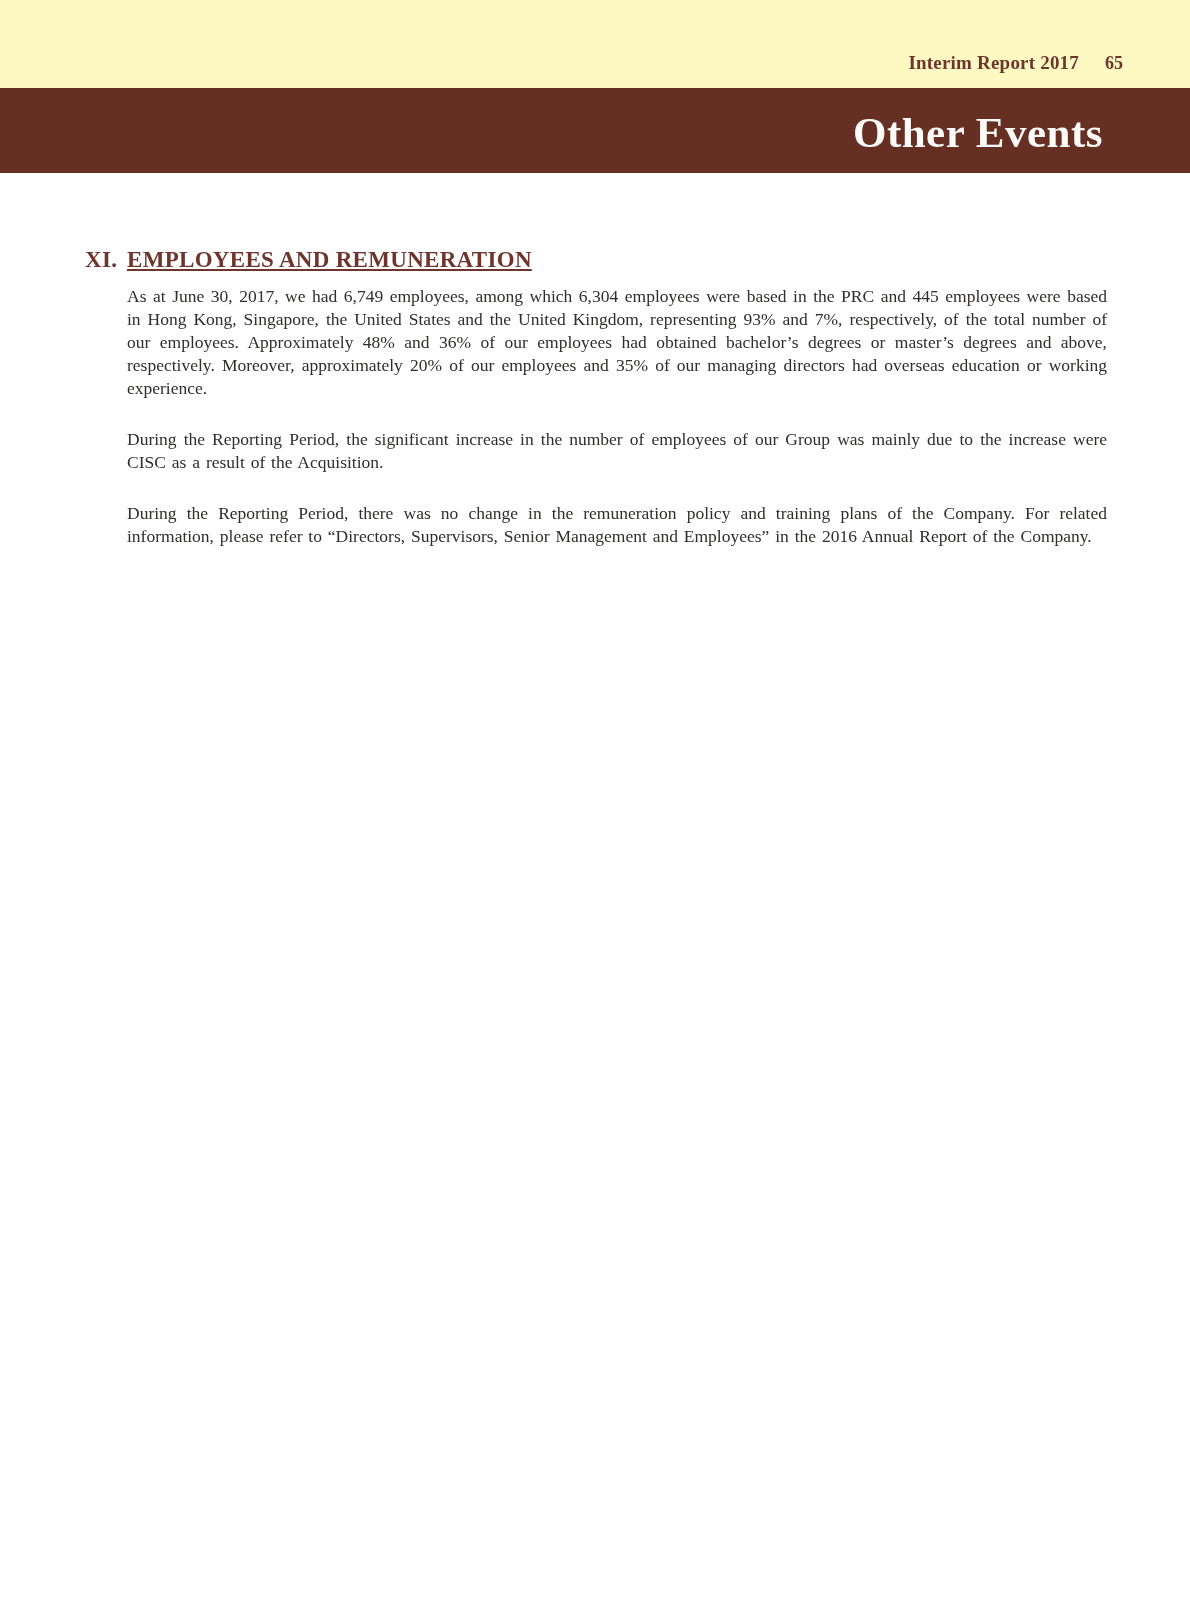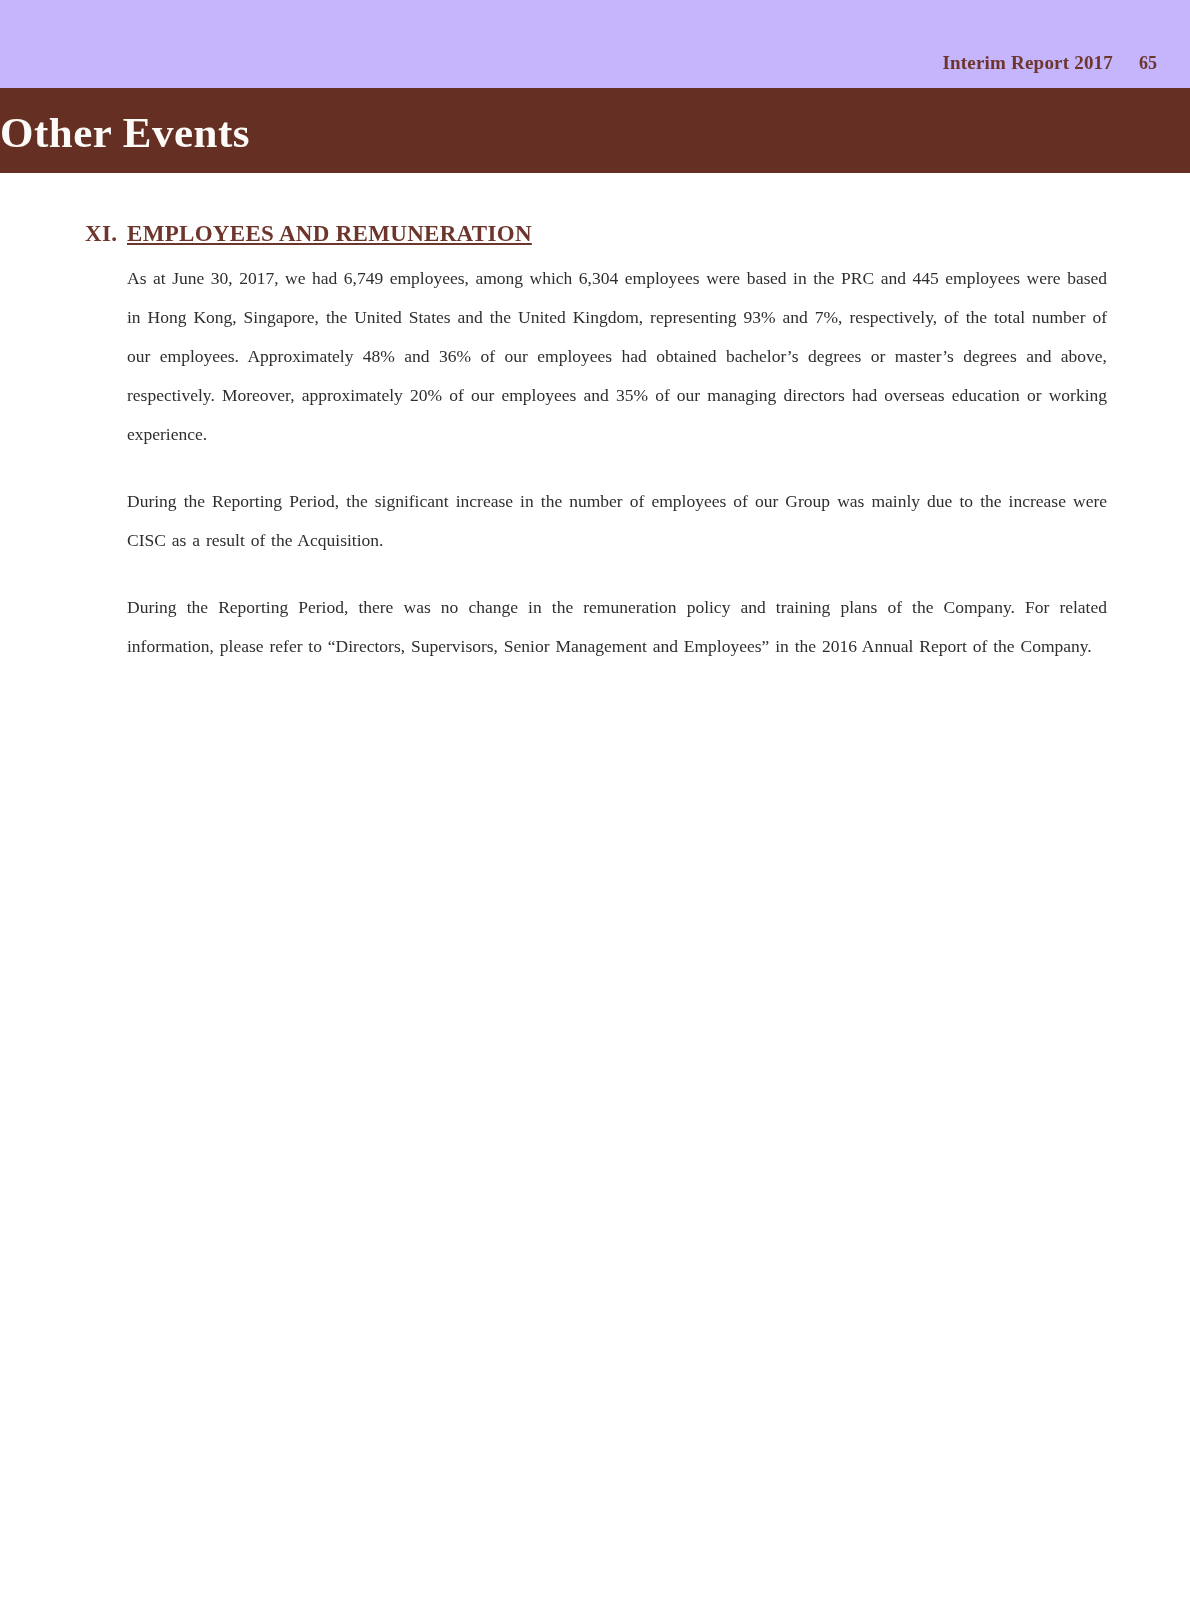--- a/index.html
+++ b/index.html
@@ -9,25 +9,25 @@
     height: 1615px;
     background: #ffffff;
     font-family: "Liberation Serif", "DejaVu Serif", serif;
     position: relative;
     overflow: hidden;
   }
 
   
   .band-top {
     height: 88px;
-    background: #c4b5fd;
+    background: #fef9c3;
     display: flex;
     align-items: flex-end;
     justify-content: flex-end;
-    padding: 0 33px 14px 0;
+    padding: 0 67px 14px 0;
   }
   .band-top .header-line {
     display: flex;
     align-items: baseline;
     gap: 26px;
     color: #6d352c;
   }
   .report-title {
     font-size: 19px;
     font-weight: bold;
@@ -37,54 +37,54 @@
     font-size: 18px;
     font-weight: bold;
   }
 
   
   .band-banner {
     height: 85px;
     background: #662f23;
     display: flex;
     align-items: center;
-    justify-content: flex-start;
+    justify-content: flex-end;
     padding-right: 87px;
   }
   .chapter-title {
     color: #fdfbf8;
     font-size: 43px;
     font-weight: bold;
     letter-spacing: 0.5px;
     line-height: 1;
     padding-top: 4px;
   }
 
   
   .content {
-    padding: 48px 83px 0 127px;
+    padding: 74px 83px 0 127px;
   }
   .section-heading {
     color: #6d352c;
     font-weight: bold;
     font-size: 23px;
     letter-spacing: 0.3px;
     margin-left: -42px;
     display: flex;
     margin-bottom: 12px;
   }
   .section-number {
     width: 42px;
     flex: 0 0 42px;
   }
   .section-title { flex: 1; text-decoration: underline; }
 
   .body-copy p {
     font-size: 17.5px;
-    line-height: 39px;
+    line-height: 23px;
     color: #302e2c;
     text-align: justify;
     word-spacing: 1.5px;
     margin-bottom: 28px;
   }
   .body-copy p:last-child { margin-bottom: 16px; }
 </style>
 </head>
 <body>
 

